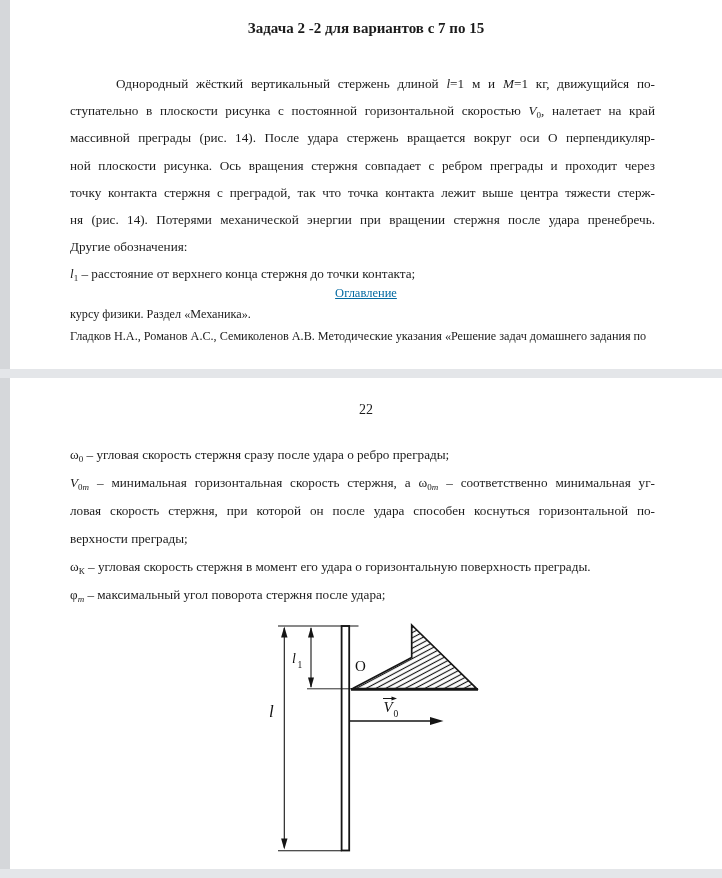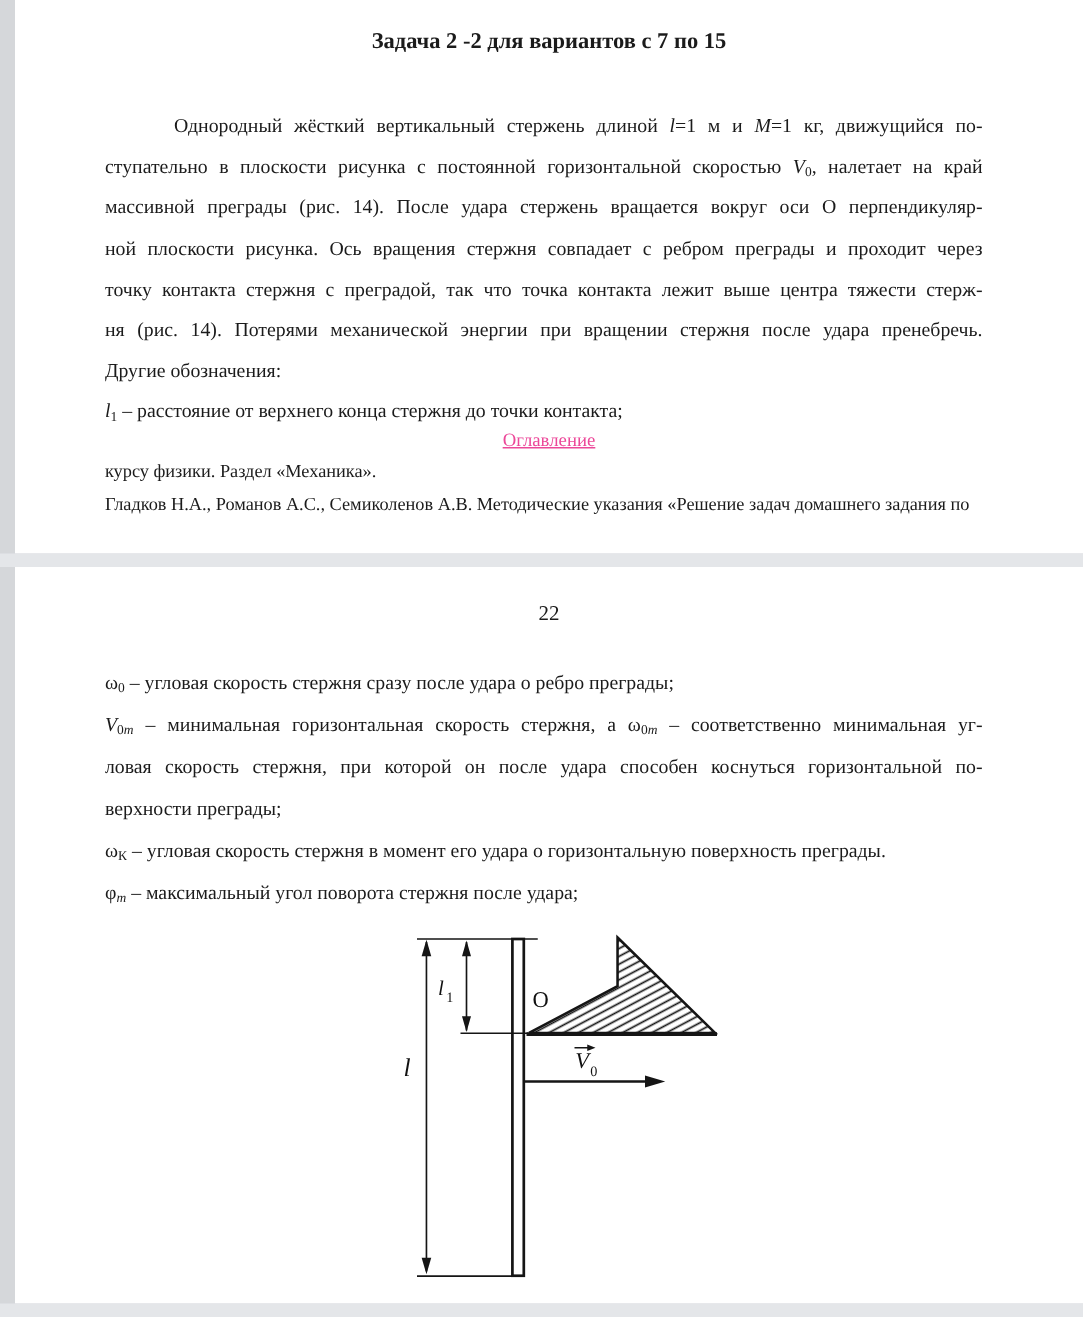--- a/index.html
+++ b/index.html
@@ -30,21 +30,21 @@
   .tline{font-size:13.2px;white-space:normal;overflow:hidden;text-align:left;}
   .tline.just{text-align:justify;text-align-last:justify;}
   .tline .i{font-style:italic;}
   .tline .sub{font-size:9px;vertical-align:-2.5px;}
   .tline .isub{font-size:9px;vertical-align:-2.5px;font-style:italic;}
 
   .toc-link{
     position:absolute;left:0;top:286px;width:712px;text-align:center;
     font-size:12.5px;
   }
-  .toc-link a{color:#ec4899;text-decoration:underline;cursor:pointer;}
+  .toc-link a{color:#0369a1;text-decoration:underline;cursor:pointer;}
   .citation{position:absolute;left:60px;top:303px;width:600px;}
   .citation .tline{font-size:12.2px;height:22px;line-height:22px;}
 
   .page-num{
     position:absolute;left:0;top:24px;width:712px;text-align:center;font-size:14px;
   }
 
   .figwrap{position:absolute;left:242px;top:232px;width:256px;height:252px;}
   svg line{stroke:#151515;}
   svg polygon{fill:#151515;stroke:none;}

